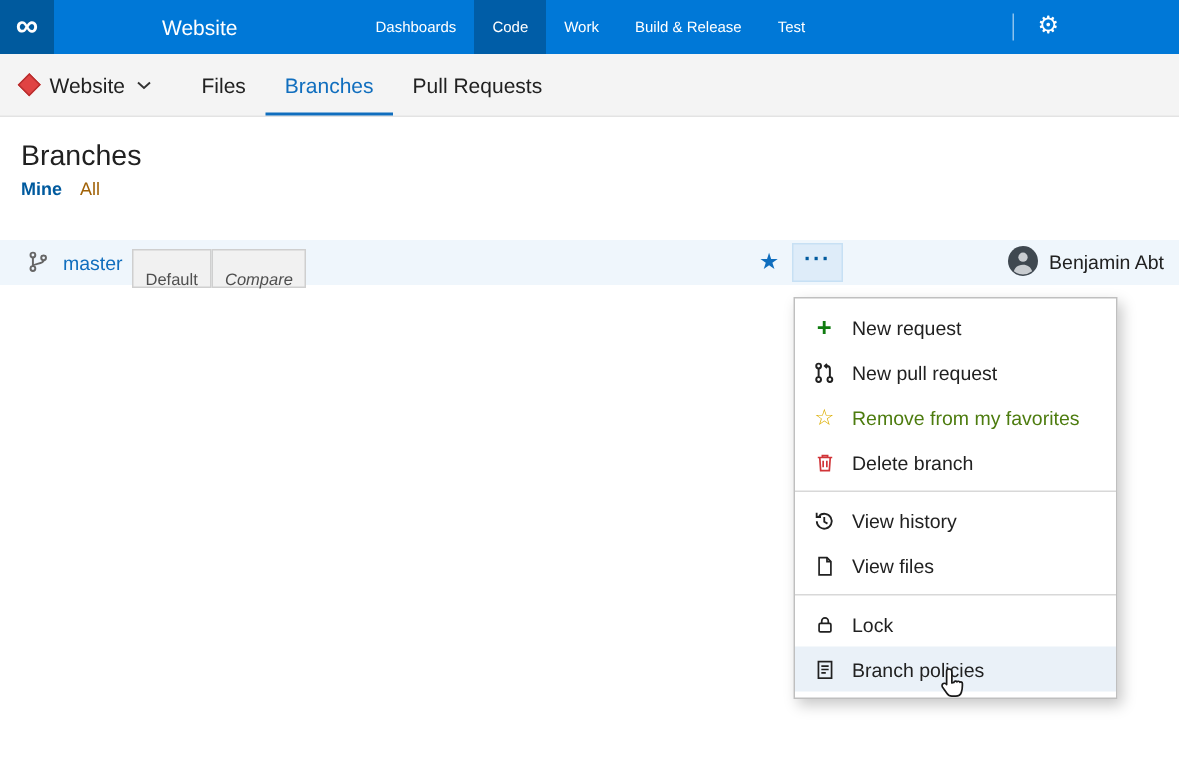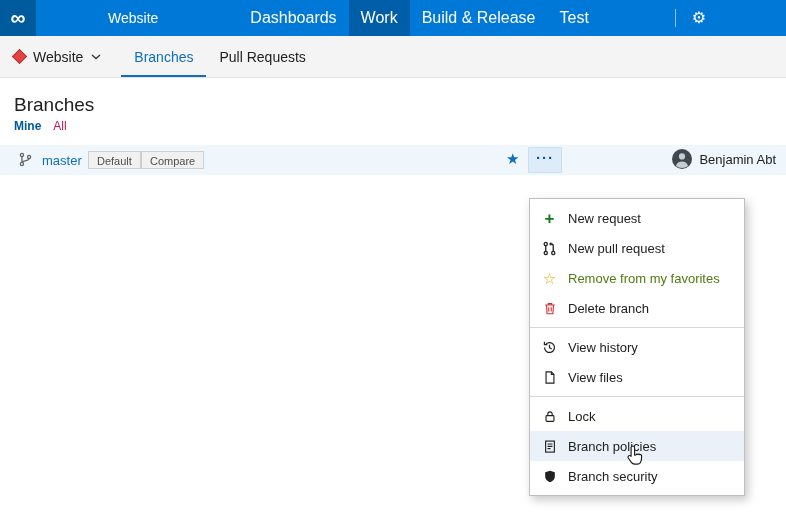--- a/index.html
+++ b/index.html
@@ -8,47 +8,47 @@
     position:relative; width:786px; height:514px; background:#fff;
     font-family:"Liberation Sans", sans-serif; overflow:hidden;
     -webkit-font-smoothing:antialiased;
   }
 
   
   .topbar { position:absolute; top:0; left:0; right:0; height:36px; background:#0078d7; display:flex; align-items:center; color:#fff; }
   .logo-box { width:36px; height:36px; background:#005a9e; display:flex; align-items:center; justify-content:center; font-size:21px; font-weight:700; cursor:pointer; }
   .brand { margin-left:72px; font-size:14px; cursor:pointer; }
   .topnav { display:flex; margin-left:80px; height:36px; }
-  .navitem { display:flex; align-items:center; padding:0 12px; font-size:16px; color:#fff; cursor:pointer; white-space:nowrap;text-align:center; }
+  .navitem { display:flex; align-items:center; padding:0 12px; font-size:10px; color:#fff; cursor:pointer; white-space:nowrap;text-align:center; }
   .navitem.active { background:rgba(0,0,0,.22); }
   .topbar-right { position:absolute; right:0; top:0; height:36px; display:flex; align-items:center; gap:16px; padding-right:80px; }
   .top-divider { width:1px; height:18px; background:rgba(255,255,255,.55); }
   .gear { font-size:16px; cursor:pointer; line-height:1; }
 
   
   .hubbar { position:absolute; top:36px; left:0; right:0; height:42px; background:#f4f4f4; border-bottom:1px solid #e3e3e3; display:flex; align-items:stretch; }
   .project-sel { display:flex; align-items:center; gap:8px; padding:0 14px; font-size:14px; color:#212121; cursor:pointer; }
   .diamond { width:11px; height:11px; background:#e04343; transform:rotate(45deg); box-shadow:inset 0 0 0 1px #b82f2f; }
   .hubtabs { display:flex; margin-left:6px; }
   .hubtab { display:flex; align-items:center; padding:2px 13px 0 13px; font-size:14px; color:#212121; cursor:pointer; border-bottom:2px solid transparent; }
   .hubtab.active { color:#106ebe; border-bottom-color:#106ebe; }
 
   
   .main { position:absolute; top:78px; left:0; right:0; bottom:0; background:#fff; }
   .page-title { margin:16px 0 0 14px; font-size:19px; font-weight:400; color:#212121; }
   .pivots { display:flex; gap:12px; margin:3px 0 0 14px; font-size:12px; }
-  .pivot { color:#be185d; cursor:pointer; }
+  .pivot { color:#a16207; cursor:pointer; }
   .pivot.active { color:#005a9e; font-weight:700; }
 
-  .branch-row { position:relative; margin-top:12px; height:30px; background:#eff6fc; }
+  .branch-row { position:relative; margin-top:27px; height:30px; background:#eff6fc; }
   .bicon { position:absolute; left:18px; top:7px; color:#666; }
   .branch-name { position:absolute; left:42px; top:8px; font-size:13px; color:#106ebe; cursor:pointer; }
-  .badge { position:absolute; top:6px; height:18px; line-height:16px; font-size:11px; color:#4f4f4f; background:#f1f1f1; border:1px solid #cfcfcf; padding:1px 8px; white-space:nowrap; }
+  .badge { position:absolute; top:6px; height:18px; line-height:16px; font-size:11px; color:#4f4f4f; background:#f1f1f1; border:1px solid #cfcfcf; padding:12px 8px; white-space:nowrap; }
   .badge.default { left:88px; }
-  .badge.compare { left:141px; cursor:pointer; }
+  .badge.compare { left:141px; cursor:pointer;font-style:italic; }
   .row-star { position:absolute; left:506px; top:5px; color:#106ebe; font-size:15px; cursor:pointer; }
   .more-btn { position:absolute; left:528px; top:2px; width:34px; height:26px; background:#deecf9; border:1px solid #c7e0f4; color:#005a9e; font-weight:700; font-size:15px; text-align:center; line-height:20px; letter-spacing:1px; cursor:pointer; }
   .row-author { position:absolute; right:10px; top:4px; display:flex; align-items:center; gap:7px; font-size:13px; color:#212121; }
 
   
   .context-menu { position:absolute; left:529px; top:198px; width:216px; background:#fff; border:1px solid #bfbfbf; box-shadow:3px 4px 9px rgba(0,0,0,.22); padding:4px 0; z-index:5; }
   .menu-item { display:flex; align-items:center; gap:10px; height:30px; padding:0 11px; font-size:13px; color:#212121; cursor:pointer; }
   .mi-icon { width:17px; display:flex; justify-content:center; align-items:center; flex:none; }
   .menu-item.disabled .mi-label { color:#4d7c0f; }
   .menu-item.highlighted { background:#eaf1f8; }
@@ -64,39 +64,41 @@
 
 <div class="screen">
 
   <header class="topbar">
     <div class="logo-box">
       <span>∞</span>
     </div>
     <div class="brand">Website</div>
     <nav class="topnav">
       <a class="navitem">Dashboards</a>
-      <a class="navitem active">Work</a>
+      <a class="navitem active">Code</a>
+      <a class="navitem">Work</a>
       <a class="navitem">Build &amp; Release</a>
       <a class="navitem">Test</a>
     </nav>
     <div class="topbar-right">
       <div class="top-divider"></div>
       <div class="gear">⚙</div>
     </div>
   </header>
 
   <div class="hubbar">
     <div class="project-sel">
       <span class="diamond"></span>
       <span>Website</span>
       <svg width="10" height="6" viewBox="0 0 10 6">
         <path d="M1 1l4 3.6L9 1" fill="none" stroke="#333" stroke-width="1.3"></path>
       </svg>
     </div>
     <div class="hubtabs">
+      <a class="hubtab">Files</a>
       <a class="hubtab active">Branches</a>
       <a class="hubtab">Pull Requests</a>
     </div>
   </div>
 
   <main class="main">
     <h1 class="page-title">Branches</h1>
 
     <div class="pivots">
       <span class="pivot active">Mine</span>
@@ -200,28 +202,20 @@
     <div class="menu-item highlighted">
       <span class="mi-icon">
         <svg width="14" height="15" viewBox="0 0 16 16" fill="none" stroke="#212121" stroke-width="1.3">
           <rect x="3" y="1.8" width="10" height="12.6"></rect>
             <path d="M5.2 5.2h5.6M5.2 7.8h5.6M5.2 10.4h3.4"></path>
         </svg>
       </span>
       <span class="mi-label">Branch policies</span>
     </div>
 
-    <div class="menu-item">
-      <span class="mi-icon">
-        <svg width="14" height="15" viewBox="0 0 16 16">
-          <path d="M8 1.3l5.5 1.9V8c0 3.2-2.2 5.3-5.5 6.7C4.7 13.3 2.5 11.2 2.5 8V3.2z" fill="#212121"></path>
-        </svg>
-      </span>
-      <span class="mi-label">Branch security</span>
-    </div>
 
   </div>
 
   <svg class="cursor" width="21" height="25" viewBox="0 0 24 28">
     <path d="M10 2c1.2 0 2.1.9 2.1 2.1v8.5l1.5-.3c.2-1.1 1.7-1.4 2.4-.5.5-.7 1.8-.6 2.2.3.7-.5 1.9-.1 1.9 1v1.5c0 2-.2 3.6-.8 5.2-.6 1.7-2 2.9-4.2 2.9h-3c-1.5 0-2.9-.8-3.7-2l-3.5-5c-.6-.9-.3-2.1.7-2.6.8-.4 1.7-.2 2.3.4l.2.3V4.1C7.9 2.9 8.8 2 10 2z" fill="#fff" stroke="#1a1a1a" stroke-width="1.3" stroke-linejoin="round"></path>
   </svg>
 
 </div>
 
 </body></html>

